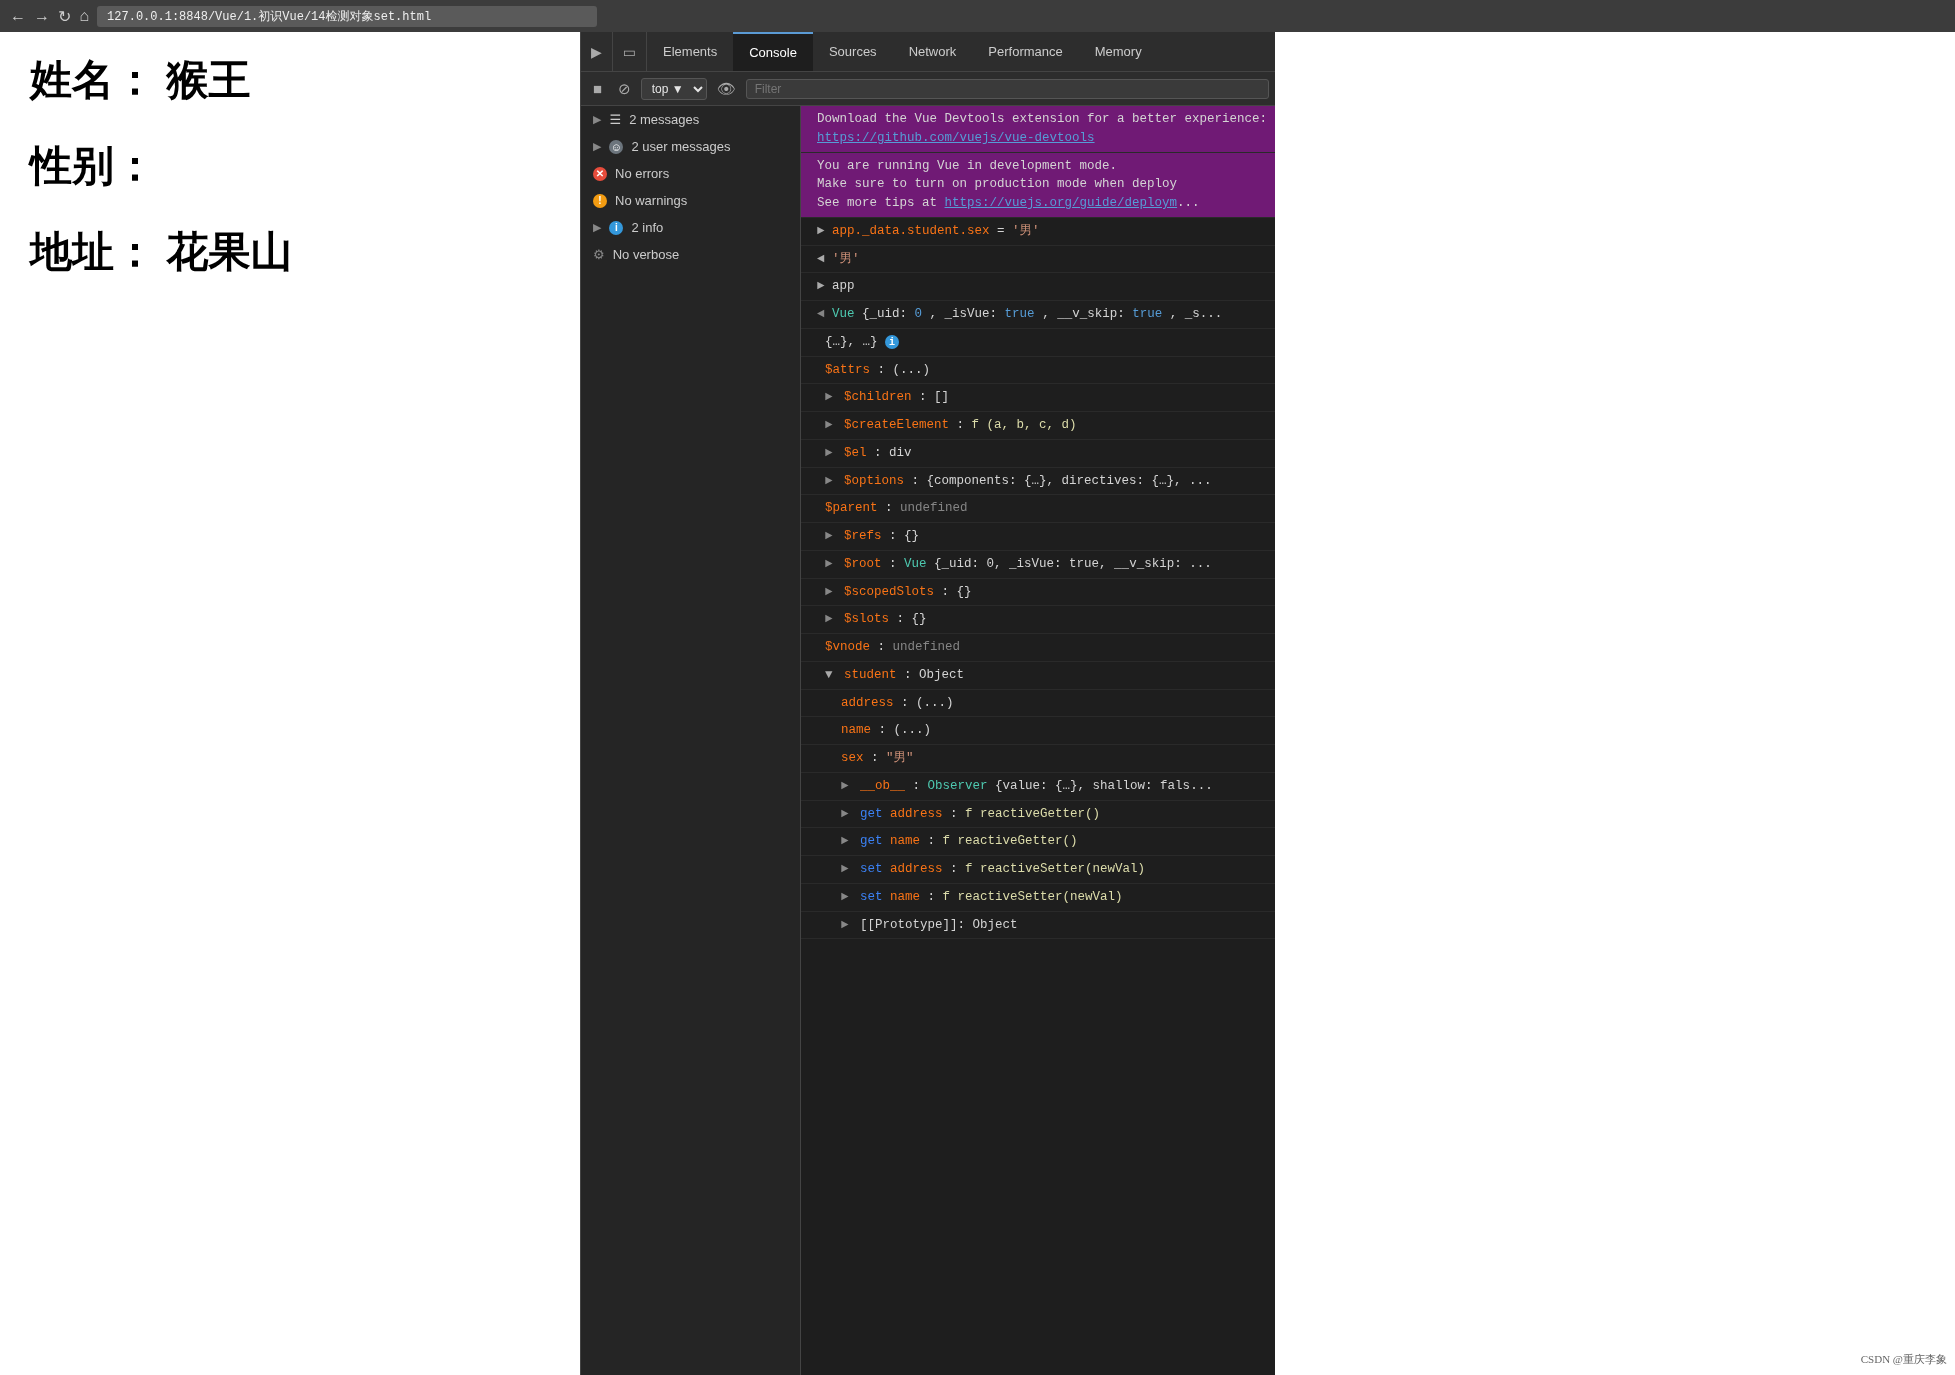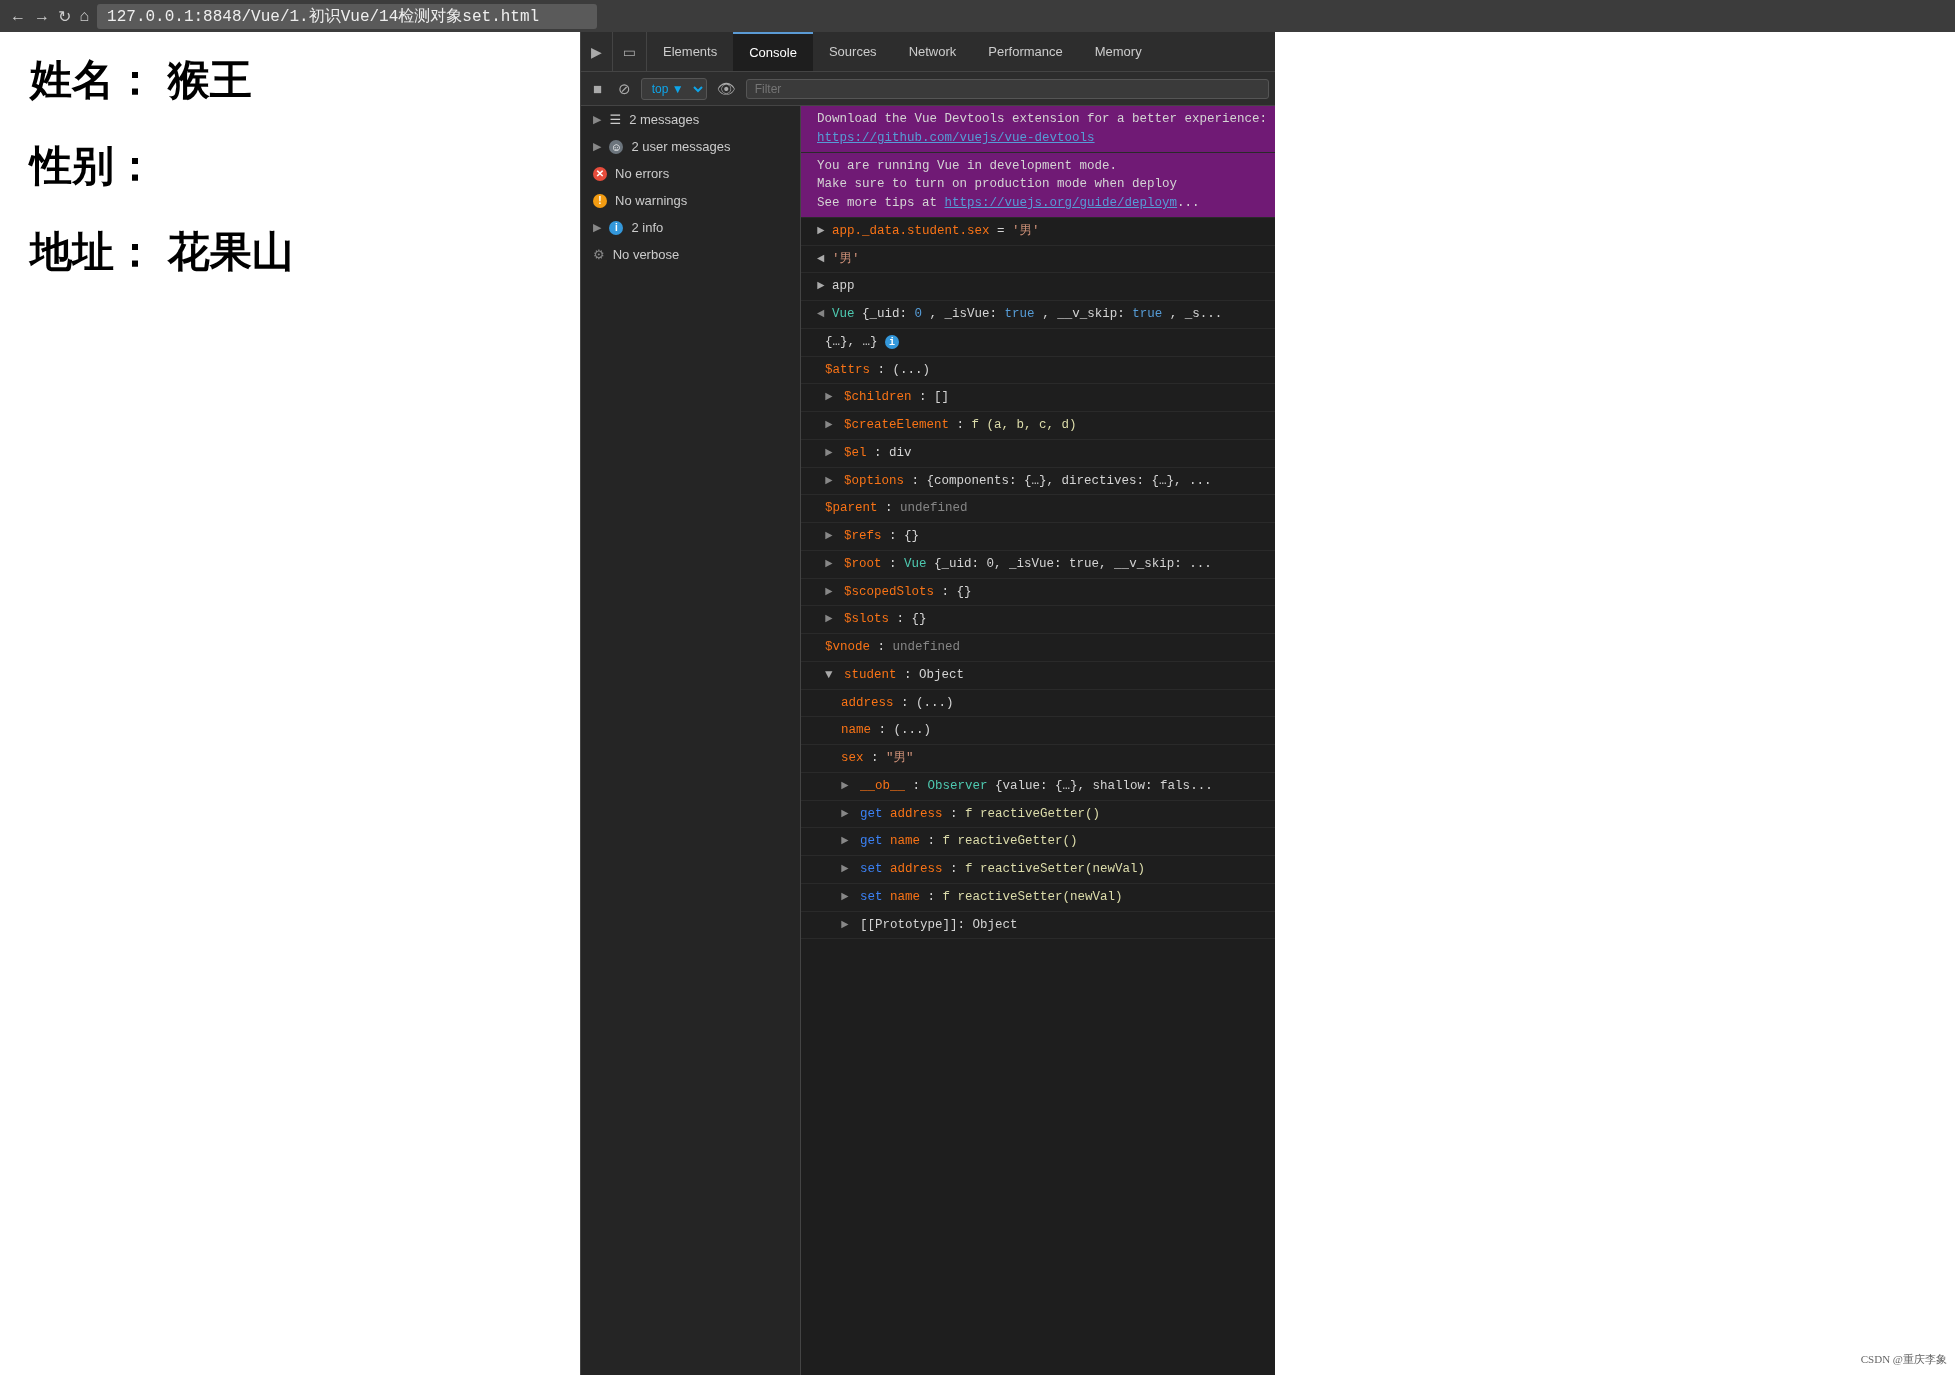--- a/index.html
+++ b/index.html
@@ -17,21 +17,21 @@
       width: 580px;
       flex-shrink: 0;
       background: #fff;
       padding: 40px 30px;
       overflow: auto;
     }
     .page-area .line {
       font-size: 42px;
       font-weight: bold;
       margin-bottom: 30px;
-      font-family: Liberation Sans, sans-serif;
+      font-family: Liberation Serif, serif;
     }
 
     
     .top-bar {
       position: fixed;
       top: 0; left: 0; right: 0;
       height: 32px;
       background: #3c3c3c;
       display: flex;
       align-items: center;
@@ -45,21 +45,21 @@
       cursor: pointer;
       background: none;
       border: none;
       color: #ccc;
     }
     .address-bar {
       background: #5a5a5a;
       border-radius: 3px;
       padding: 2px 10px;
       color: #eee;
-      font-size: 16px;
+      font-size: 12px;
       flex: 1;
       max-width: 500px;
     }
 
     
     .devtools {
       flex: 1;
       background: #1e1e1e;
       display: flex;
       flex-direction: column;
@@ -121,21 +121,21 @@
       border: none;
       color: #aaa;
       font-size: 15px;
       padding: 2px 6px;
       cursor: pointer;
       border-radius: 3px;
     }
     .context-selector {
       background: #3a3a3a;
       border: 1px solid #555;
-      color: #0ea5e9;
+      color: #e5e5e5;
       font-size: 12px;
       padding: 2px 6px;
       border-radius: 3px;
       cursor: pointer;
     }
     .filter-input {
       background: #3a3a3a;
       border: 1px solid #555;
       color: #ccc;
       font-size: 12px;

